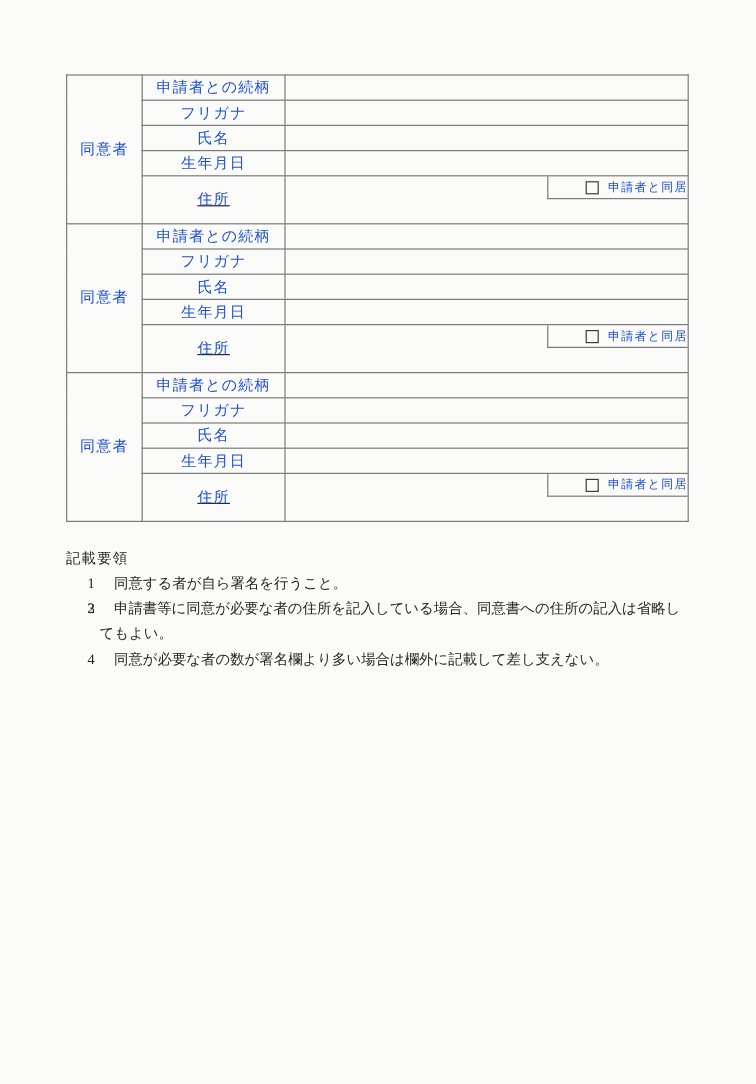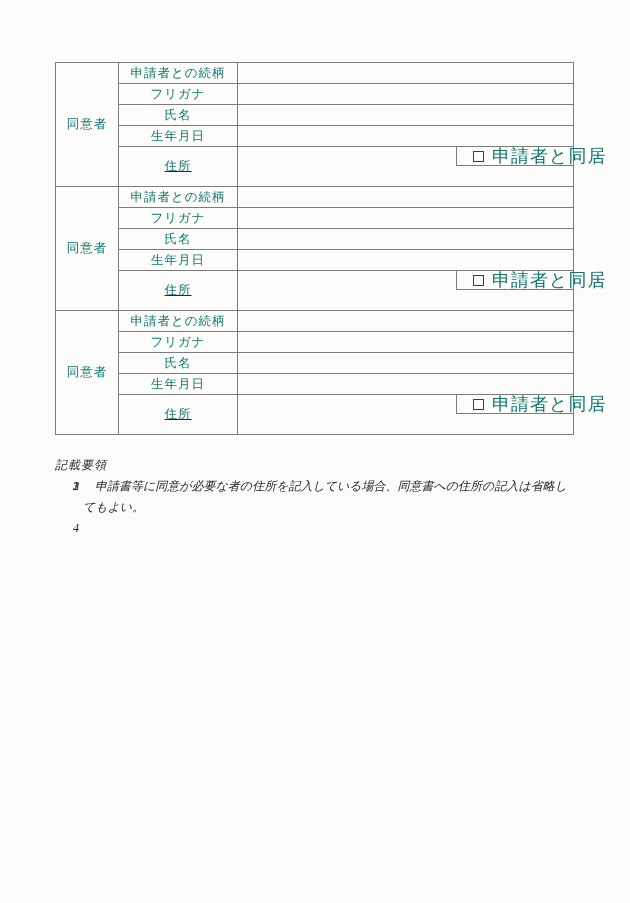--- a/index.html
+++ b/index.html
@@ -20,21 +20,21 @@
     border-collapse: collapse;
     table-layout: fixed;
   }
   table.consent-table td {
     border: 1px solid #7b7b7b;
     padding: 0;
     font-size: 12.5px;
     letter-spacing: 1px;
     text-align: center;
     vertical-align: middle;
-    color: #0f766e;
+    color: #1d4ed8;
   }
   col.c-group { width: 63px; }
   col.c-label { width: 119px; }
   col.c-value { width: 336px; }
   tr.row-short { height: 21px; }
   tr.row-tall  { height: 40px; text-decoration: underline; }
   td.value-cell {
     position: relative;
     background: transparent;
   }
@@ -42,42 +42,42 @@
     position: absolute;
     top: 0;
     right: 0;
     width: 117px;
     height: 19px;
     border-left: 1px solid #7b7b7b;
     border-bottom: 1px solid #7b7b7b;
     box-sizing: border-box;
     display: flex;
     align-items: center;
-    padding-left: 16px;
-    font-size: 18px;
+    padding-left: 4px;
+    font-size: 10px;
     letter-spacing: 1px;
     white-space: nowrap;
+    justify-content: flex-end;
   }
   .checkbox-square {
     display: inline-block;
     width: 9px;
     height: 9px;
     border: 1px solid #3c3c3c;
     margin-right: 8px;
     flex: 0 0 auto;
   }
   .notes {
     position: absolute;
     left: 55px;
     top: 455px;
     width: 516px;
     font-size: 12px;
     line-height: 21px;
     color: #262626;
-    font-style: italic;
   }
   .notes-heading { letter-spacing: 1px; }
   .note-item {
     position: relative;
     padding-left: 28px;
     text-indent: 12px;
   }
   .note-num {
     position: absolute;
     left: 18px;
@@ -181,26 +181,26 @@
             <span>申請者と同居</span>
           </div>
         </td>
       </tr>
     </tbody>
   </table>
 
   <div class="notes">
     <div class="notes-heading">記載要領</div>
     <div class="note-item">
-      <span class="note-num">1</span>
+      <span class="note-num">1</span><span>同意する者が自ら署名を行うこと。</span>
     </div>
     <div class="note-item">
       <span class="note-num">2</span>
     </div>
     <div class="note-item">
       <span class="note-num">3</span><span>申請書等に同意が必要な者の住所を記入している場合、同意書への住所の記入は省略してもよい。</span>
     </div>
     <div class="note-item">
-      <span class="note-num">4</span>
+      <span class="note-num">4</span><span>同意が必要な者の数が署名欄より多い場合は欄外に記載して差し支えない。</span>
     </div>
   </div>
 
 </div>
 
 </body></html>

